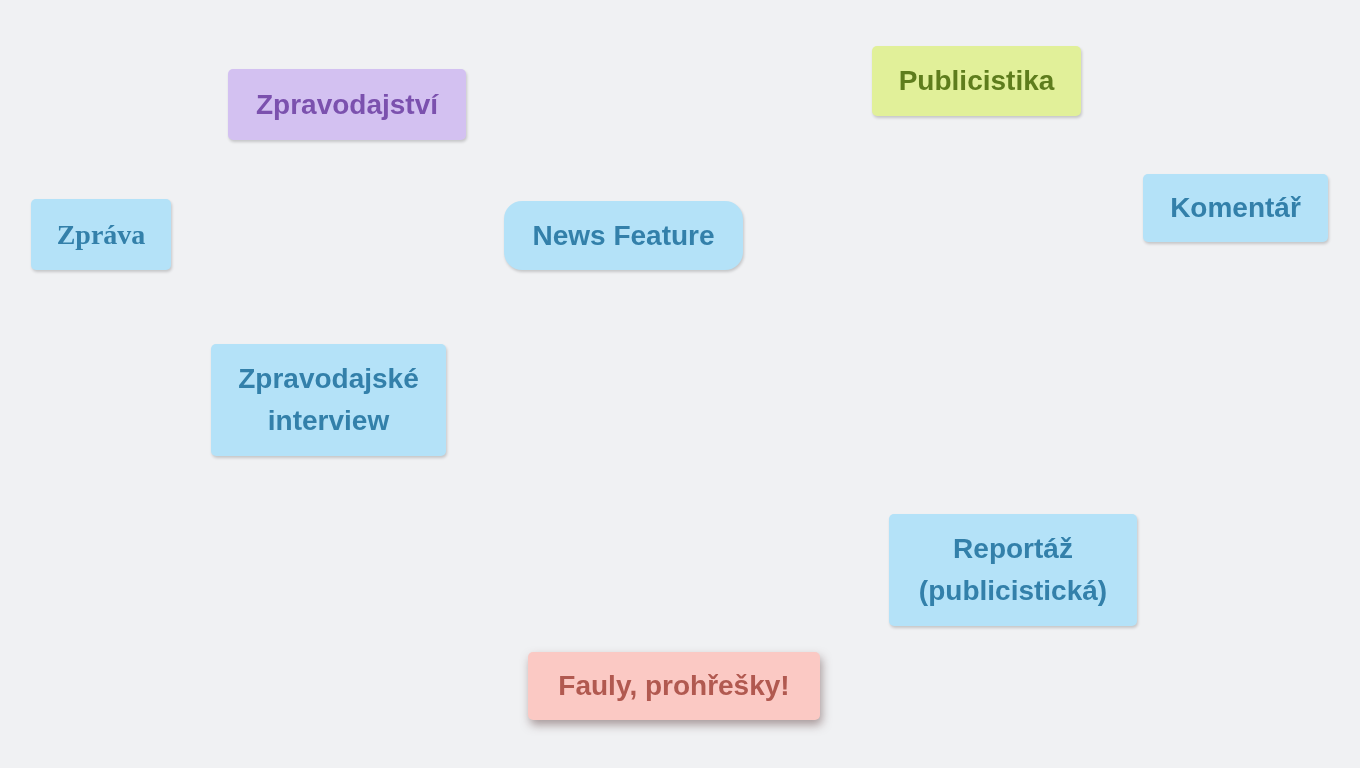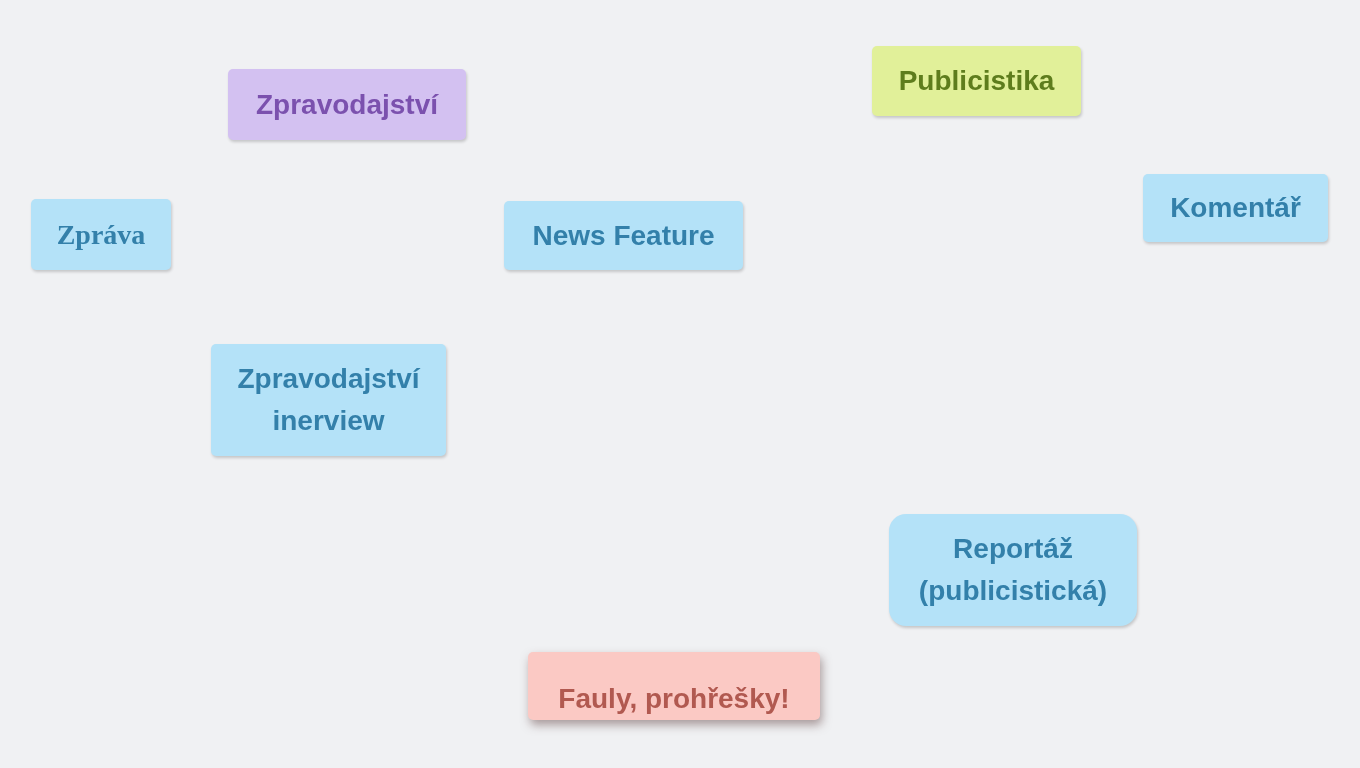--- a/index.html
+++ b/index.html
@@ -26,21 +26,21 @@
     border-radius: 5px;
     font-weight: bold;
     font-size: 28px;
     line-height: 1.5;
     padding: 0 4px;
     box-sizing: border-box;
     cursor: pointer;
     user-select: none;
   }
   .shadow-soft   { box-shadow: 1px 2px 3px rgba(0,0,0,0.18); }
-  .shadow-strong { box-shadow: 2px 5px 10px rgba(100,70,70,0.5); align-items: flex-end; }
+  .shadow-strong { box-shadow: 2px 5px 10px rgba(100,70,70,0.5); }
 
   
   .c0 { left: 228px;  top: 69px;  width: 238px; height: 71px;  }  
   .c1 { left: 872px;  top: 46px;  width: 209px; height: 70px;  }  
   .c2 { left: 31px;   top: 199px; width: 140px; height: 71px; font-family: Liberation Serif, serif;  }  
   .c3 { left: 504px;  top: 201px; width: 239px; height: 69px;  }  
   .c4 { left: 1143px; top: 174px; width: 185px; height: 68px;  }  
   .c5 { left: 211px;  top: 344px; width: 235px; height: 112px; }  
   .c6 { left: 916px;  top: 321px; width: 224px; height: 111px; }  
   .c7 { left: 188px;  top: 539px; width: 257px; height: 113px; }  
@@ -57,35 +57,35 @@
   </div>
 
   <div class="card c1 shadow-soft" style="background: rgb(225, 240, 153); color: rgb(94, 125, 29);">
     <span>Publicistika</span>
   </div>
 
   <div class="card c2 shadow-soft" style="background: rgb(180, 226, 248); color: rgb(51, 128, 170);">
     <span>Zpráva</span>
   </div>
 
-  <div class="card c3 shadow-soft" style="background: rgb(180, 226, 248); color: rgb(51, 128, 170);">
+  <div class="card c3 shadow-soft" style="background: rgb(180, 226, 248); color: rgb(51, 128, 170); border-radius: 18px;">
     <span>News Feature</span>
   </div>
 
   <div class="card c4 shadow-soft" style="background: rgb(180, 226, 248); color: rgb(51, 128, 170);">
     <span>Komentář</span>
   </div>
 
   <div class="card c5 shadow-soft" style="background: rgb(180, 226, 248); color: rgb(51, 128, 170);">
-    <span>Zpravodajství inerview</span>
+    <span>Zpravodajské interview</span>
   </div>
 
 
 
-  <div class="card c8 shadow-soft" style="background: rgb(180, 226, 248); color: rgb(51, 128, 170); border-radius: 17px;">
+  <div class="card c8 shadow-soft" style="background: rgb(180, 226, 248); color: rgb(51, 128, 170);">
     <span>Reportáž (publicistická)</span>
   </div>
 
   <div class="card c9 shadow-strong" style="background: rgb(251, 201, 196); color: rgb(177, 89, 80);">
     <span>Fauly, prohřešky!</span>
   </div>
 
 </div>
 
 </body></html>

